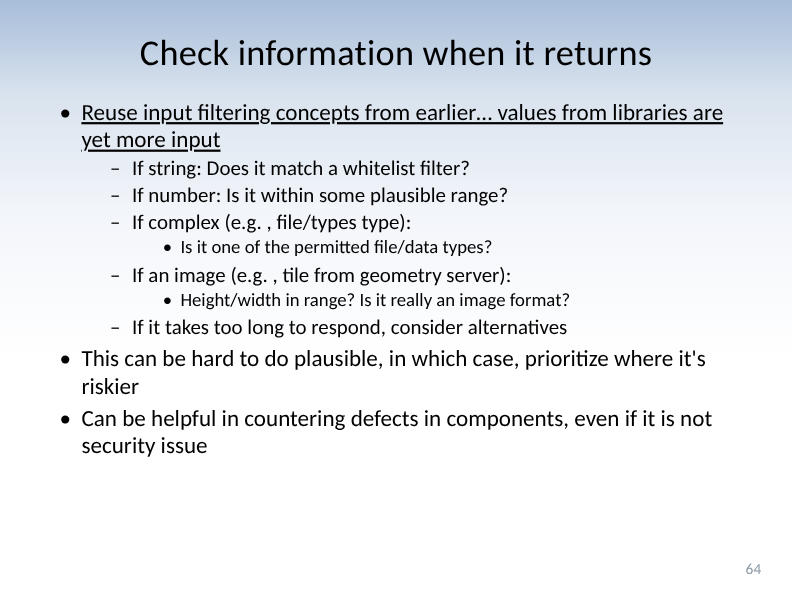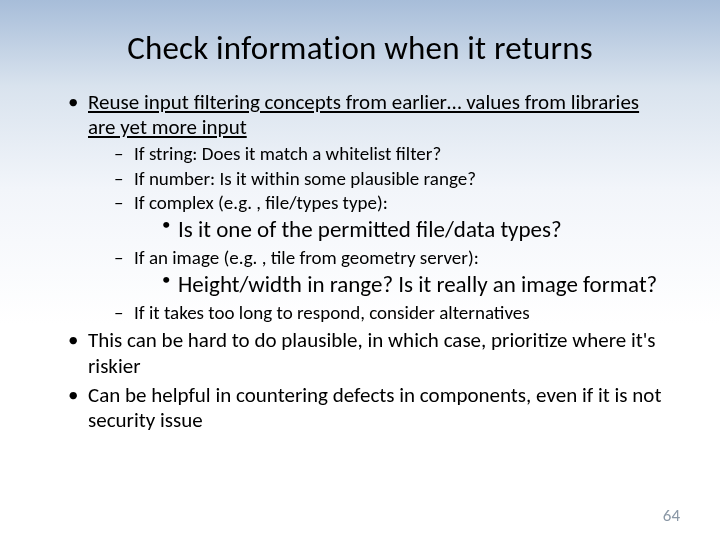--- a/index.html
+++ b/index.html
@@ -21,21 +21,21 @@
   }
   .title {
     font-size: 33px;
     font-weight: 400;
     text-align: center;
     margin: 0 0 22px 0;
     letter-spacing: 0.2px;
   }
   ul.level1 {
     list-style: none;
-    margin: 14px;
+    margin: 0;
     padding: 0 0 0 10px;
   }
   ul.level1 > li {
     position: relative;
     padding-left: 22px;
     font-size: 21px;
     line-height: 1.2;
     margin-bottom: 4px;
   }
   ul.level1 > li::before {
@@ -70,37 +70,37 @@
   }
 
   ul.level3 {
     list-style: none;
     margin: 1px 0 3px 0;
     padding: 0 0 0 28px;
   }
   ul.level3 > li {
     position: relative;
     padding-left: 16px;
-    font-size: 23px;
+    font-size: 17px;
     line-height: 1.22;
     margin-bottom: 1px;
   }
   ul.level3 > li::before {
     content: "•";
     position: absolute;
     left: 0;
     top: 0;
     font-size: 17px;
   }
 
   .page-num {
     position: absolute;
-    right: 40px;
+    right: 28px;
     bottom: 14px;
-    font-size: 17px;
+    font-size: 14px;
     color: #8b98a6;
   }
 </style>
 </head>
 <body>
 
 <div class="slide">
 
   <h1 class="title">Check information when it returns</h1>
 

